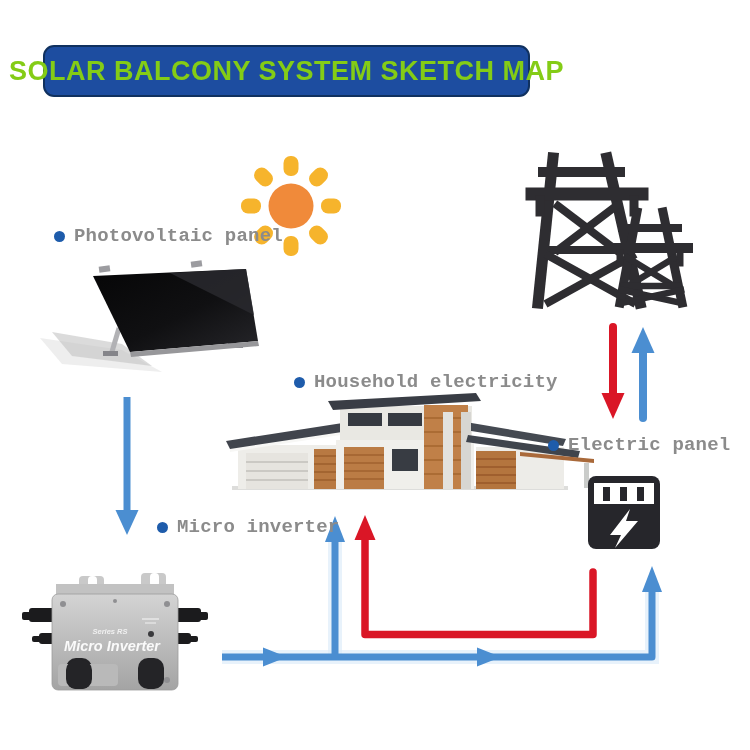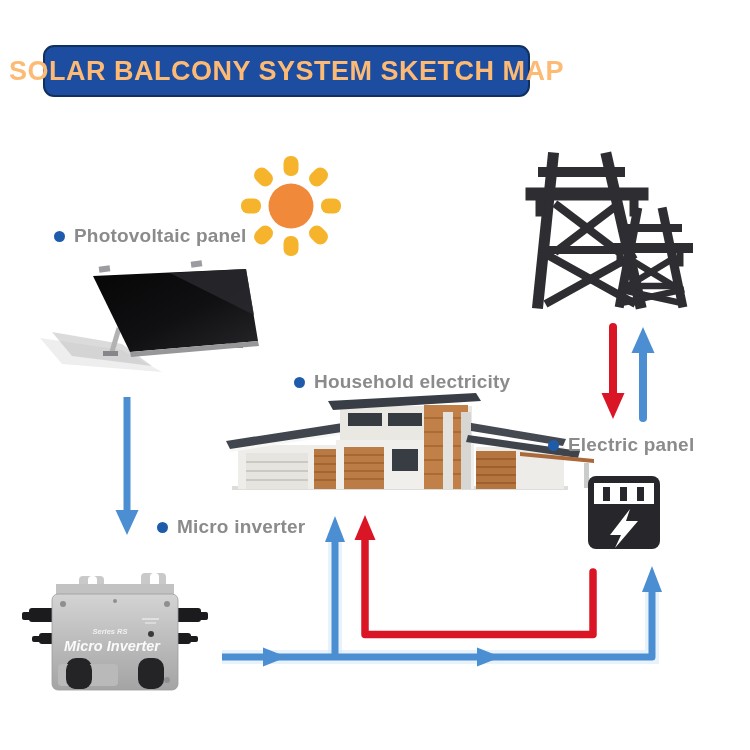--- a/index.html
+++ b/index.html
@@ -1,24 +1,24 @@
 <!DOCTYPE html>
 <html><head>
 <meta charset="utf-8">
 <style>
   html,body{margin:0;padding:0;background:#ffffff;}
   .canvas{position:relative;width:750px;height:750px;background:#ffffff;overflow:hidden;
           font-family:"Liberation Sans",sans-serif;}
   .banner{position:absolute;left:43px;top:45px;width:487px;height:52px;
           background:#1d4da0;border:2.5px solid #10315f;border-radius:11px;
           display:flex;align-items:center;justify-content:center;box-sizing:border-box;}
-  .banner span{color:#fdba74;font-size:27px;font-weight:bold;letter-spacing:.5px;white-space:nowrap;}
+  .banner span{color:#84cc16;font-size:27px;font-weight:bold;letter-spacing:.5px;white-space:nowrap;}
   .label{position:absolute;display:flex;align-items:center;gap:9px;height:22px;}
   .label .dot{width:11px;height:11px;border-radius:50%;background:#1e5cab;flex:0 0 auto;}
-  .label .txt{color:#8b8b8b;font-size:19px;font-weight:600;white-space:nowrap;letter-spacing:.2px;}
+  .label .txt{color:#8b8b8b;font-size:19px;font-weight:600;white-space:nowrap;letter-spacing:.2px;font-family:Liberation Mono, monospace;}
   svg{position:absolute;left:0;top:0;}
   .inv-name{font-family:"Liberation Sans",sans-serif;font-style:italic;font-weight:bold;}
   .inv-series{font-family:"Liberation Sans",sans-serif;font-style:italic;font-weight:bold;}
 </style>
 </head>
 <body>
 
 <div class="canvas">
 
   <svg width="750" height="750" viewBox="0 0 750 750">

